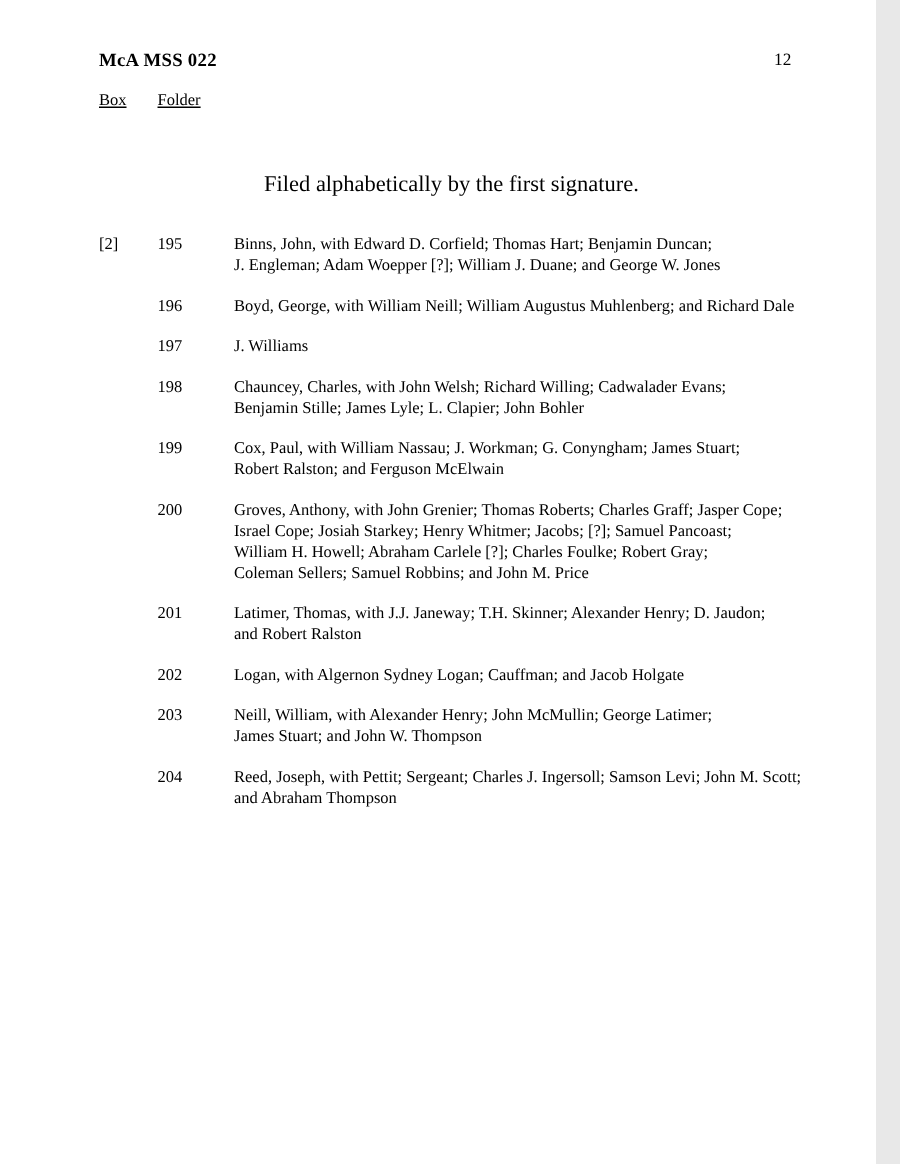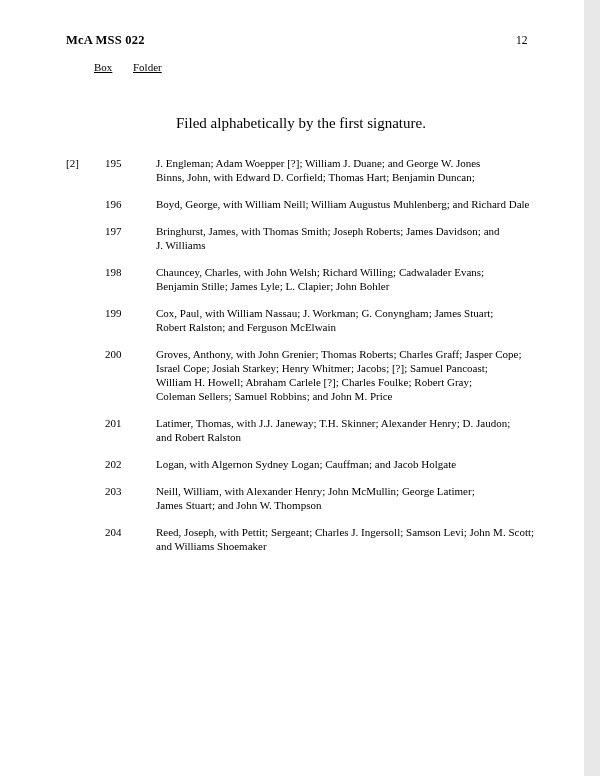--- a/index.html
+++ b/index.html
@@ -32,21 +32,21 @@
     font-size: 11.5px;
   }
 
   .col-headers {
     position: absolute;
     left: 66px;
     top: 61px;
     display: flex;
     font-size: 11px;
   }
-  .col-headers .box-hdr { width: 39px; text-decoration: underline; margin-left: 28px; }
+  .col-headers .box-hdr { width: 39px; text-decoration: underline; }
   .col-headers .folder-hdr { text-decoration: underline; }
 
   .series-heading {
     position: absolute;
     left: 142px;
     top: 91px;
     font-size: 11px;
     letter-spacing: 0.2px;
     white-space: nowrap;
   }
@@ -89,38 +89,37 @@
   </div>
 
   <div class="series-note">Filed alphabetically by the first signature.</div>
 
   <div class="entries">
 
     <div class="entry">
       <div class="cell-box">[2]</div>
       <div class="cell-folder">195</div>
       <div class="desc">
+        <div class="line">Binns, John, with Edward D. Corfield; Thomas Hart; Benjamin Duncan;</div>
         <div class="line">J. Engleman; Adam Woepper [?]; William J. Duane; and George W. Jones</div>
-        <div class="line">Binns, John, with Edward D. Corfield; Thomas Hart; Benjamin Duncan;</div>
       </div>
     </div>
 
     <div class="entry">
       <div class="cell-box"></div>
       <div class="cell-folder">196</div>
       <div class="desc">
         <div class="line">Boyd, George, with William Neill; William Augustus Muhlenberg; and Richard Dale</div>
       </div>
     </div>
 
     <div class="entry">
       <div class="cell-box"></div>
       <div class="cell-folder">197</div>
       <div class="desc">
-        <div class="line">Bringhurst, James, with Thomas Smith; Joseph Roberts; James Davidson; and</div>
         <div class="line">J. Williams</div>
       </div>
     </div>
 
     <div class="entry">
       <div class="cell-box"></div>
       <div class="cell-folder">198</div>
       <div class="desc">
         <div class="line">Chauncey, Charles, with John Welsh; Richard Willing; Cadwalader Evans;</div>
         <div class="line">Benjamin Stille; James Lyle; L. Clapier; John Bohler</div>
@@ -171,18 +170,18 @@
         <div class="line">Neill, William, with Alexander Henry; John McMullin; George Latimer;</div>
         <div class="line">James Stuart; and John W. Thompson</div>
       </div>
     </div>
 
     <div class="entry">
       <div class="cell-box"></div>
       <div class="cell-folder">204</div>
       <div class="desc">
         <div class="line">Reed, Joseph, with Pettit; Sergeant; Charles J. Ingersoll; Samson Levi; John M. Scott;</div>
-        <div class="line">and Williams Shoemaker</div>
+        <div class="line">and Abraham Thompson</div>
       </div>
     </div>
 
   </div>
 </div>
 
 </body></html>

